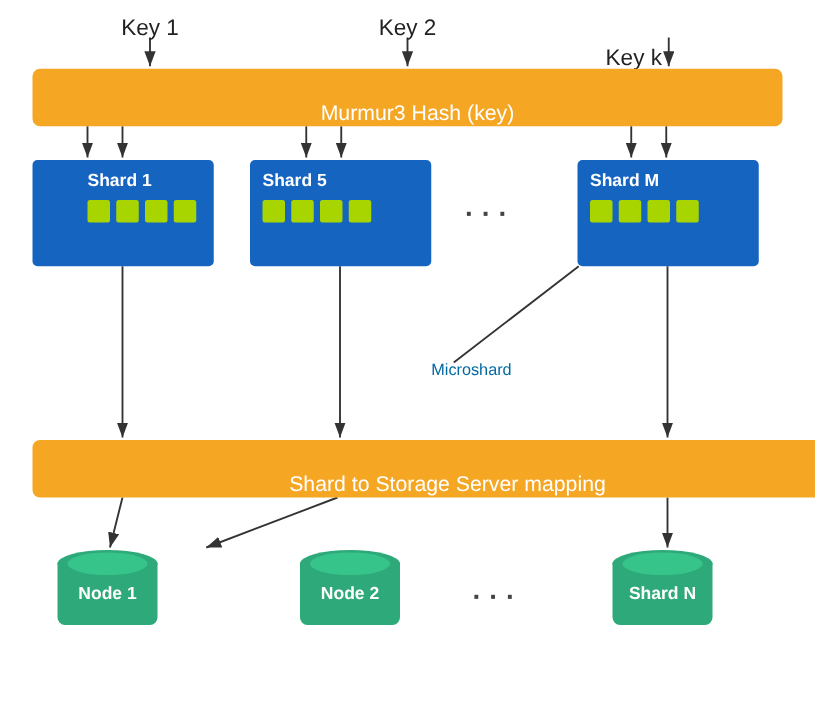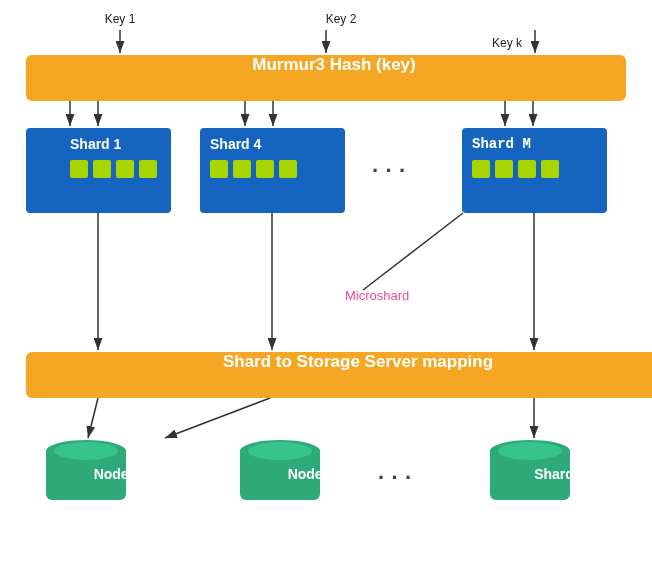--- a/index.html
+++ b/index.html
@@ -20,35 +20,35 @@
     svg.arrows {
       position: absolute;
       top: 0; left: 0;
       width: 652px;
       height: 562px;
       pointer-events: none;
     }
     
     .key-label {
       position: absolute;
-      font-size: 12px;
+      font-size: 18px;
       color: #222;
       text-align: center;
     }
     
     .orange-bar {
       position: absolute;
       background: #F5A623;
       border-radius: 6px;
       display: flex;
-      align-items: flex-start;
+      align-items: flex-end;
       justify-content: center;
       color: white;
       font-size: 17px;
-      font-weight: 700;
+      font-weight: 400;
       padding-left: 16px;
     }
     
     .shard-box {
       position: absolute;
       background: #1565C0;
       border-radius: 4px;
       padding: 8px 10px;
     }
     .shard-label {
@@ -78,21 +78,20 @@
     .node-container {
       position: absolute;
       display: flex;
       flex-direction: column;
       align-items: center;
     }
     .cylinder {
       width: 80px;
       height: 51px;
       position: relative;
-      padding-left: 31px;
     }
     .cyl-body {
       position: absolute;
       top: 10px;
       left: 0;
       width: 80px;
       height: 50px;
       background: #2EAA7A;
       border-radius: 0 0 6px 6px;
     }
@@ -161,60 +160,60 @@
     <line x1="463" y1="213" x2="363" y2="290" stroke="#333" stroke-width="1.5"></line>
 
     <line x1="98" y1="398" x2="88" y2="438" stroke="#333" stroke-width="1.5" marker-end="url(#arrowhead)"></line>
 
     <line x1="270" y1="398" x2="165" y2="438" stroke="#333" stroke-width="1.5" marker-end="url(#arrowhead)"></line>
 
     <line x1="534" y1="398" x2="534" y2="438" stroke="#333" stroke-width="1.5" marker-end="url(#arrowhead)"></line>
   </svg>
 
   <div class="key-label" style="left: 90px; top: 12px; width: 60px;">Key 1</div>
-  <div class="key-label" style="left: 311px; top: 12px; width: 60px;">Key 2</div>
+  <div class="key-label" style="left: 296px; top: 12px; width: 60px;">Key 2</div>
   <div class="key-label" style="left: 477px; top: 12px; width: 60px; margin-top: 24px;">Key k</div>
 
   <div class="orange-bar" style="left: 26px; top: 55px; width: 600px; height: 46px;">
     <span>Murmur3 Hash (key)</span>
   </div>
 
   <div class="shard-box" style="left: 26px; top: 128px; width: 145px; height: 85px; padding-left: 44px;">
     <div class="shard-label">Shard 1</div>
     <div class="microshards">
       <div class="microshard-cell"></div>
       <div class="microshard-cell"></div>
       <div class="microshard-cell"></div>
       <div class="microshard-cell"></div>
     </div>
   </div>
 
   <div class="shard-box" style="left: 200px; top: 128px; width: 145px; height: 85px;">
-    <div class="shard-label">Shard 4</div>
+    <div class="shard-label">Shard 5</div>
     <div class="microshards">
       <div class="microshard-cell"></div>
       <div class="microshard-cell"></div>
       <div class="microshard-cell"></div>
       <div class="microshard-cell"></div>
     </div>
   </div>
 
   <div class="dots-label" style="left: 372px; top: 158px;">· · ·</div>
 
-  <div class="shard-box" style="left: 462px; top: 128px; width: 145px; height: 85px; font-family: Liberation Mono, monospace;">
+  <div class="shard-box" style="left: 462px; top: 128px; width: 145px; height: 85px;">
     <div class="shard-label">Shard M</div>
     <div class="microshards">
       <div class="microshard-cell"></div>
       <div class="microshard-cell"></div>
       <div class="microshard-cell"></div>
       <div class="microshard-cell"></div>
     </div>
   </div>
 
-  <div style="position:absolute; left: 345px; top: 288px; font-size: 13px; color: #ec4899;">Microshard</div>
+  <div style="position:absolute; left: 345px; top: 288px; font-size: 13px; color: #0369a1;">Microshard</div>
 
   <div class="orange-bar" style="left: 26px; top: 352px; width: 648px; height: 46px;">
     <span>Shard to Storage Server mapping</span>
   </div>
 
   <div class="node-container" style="left: 46px; top: 440px;">
     <div class="cylinder">
       <div class="cyl-body"></div>
       <div class="cyl-top"></div>
       <div class="cyl-top-shine"></div>

